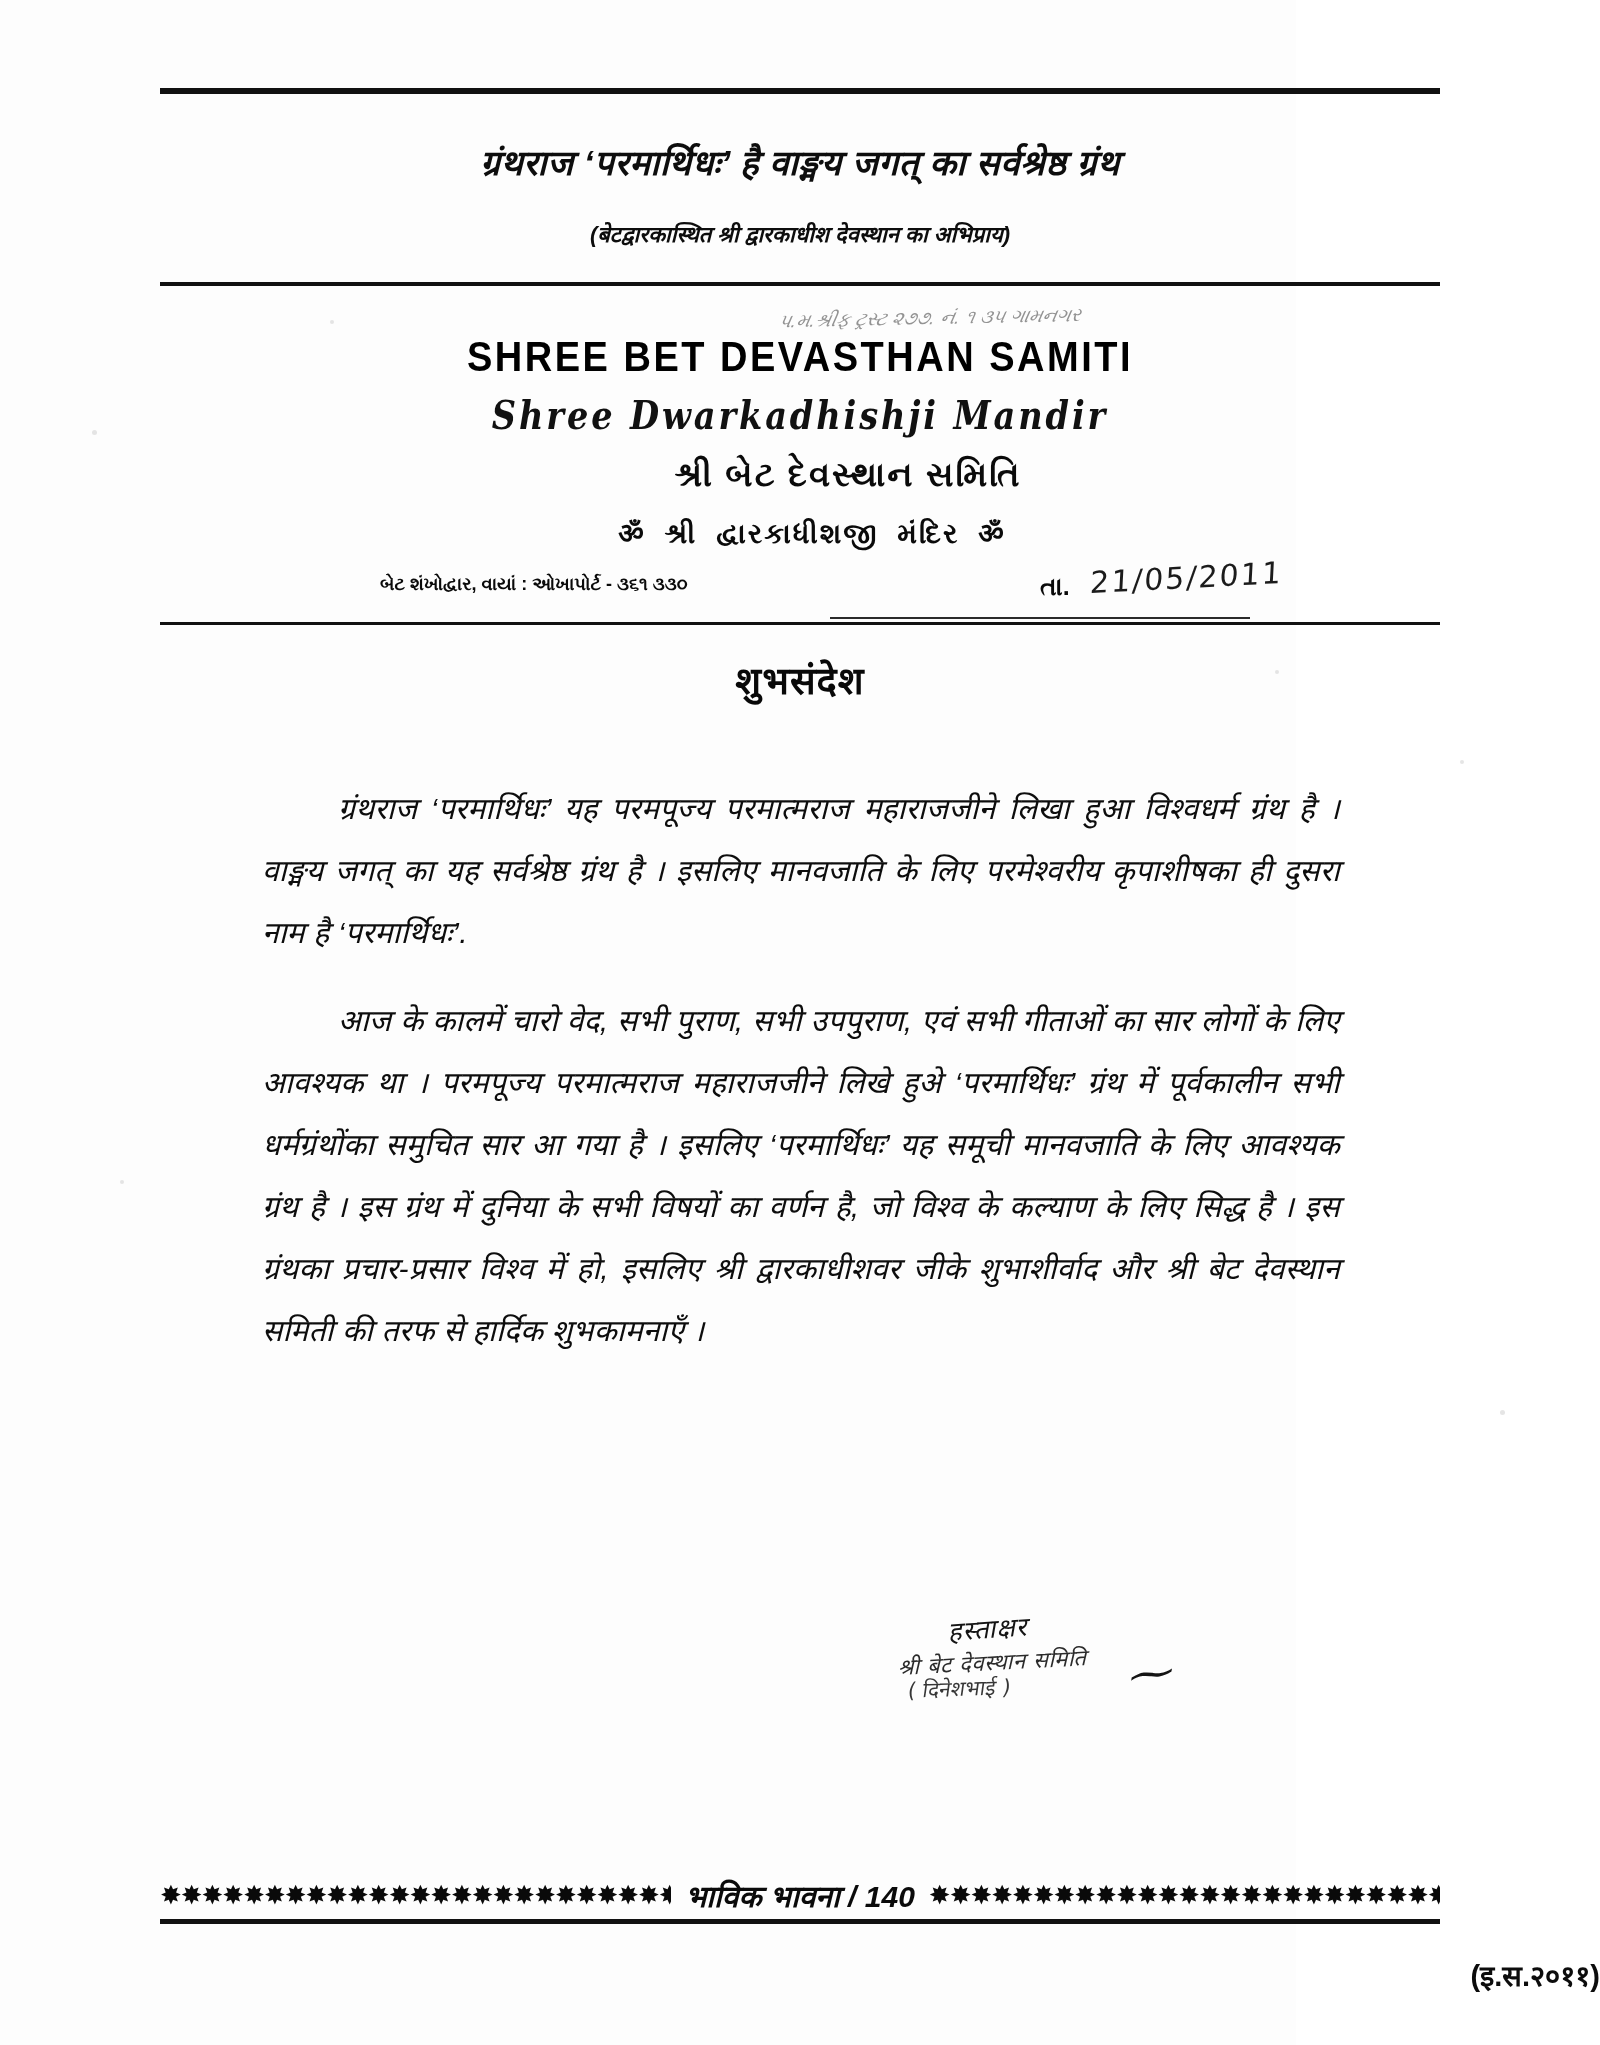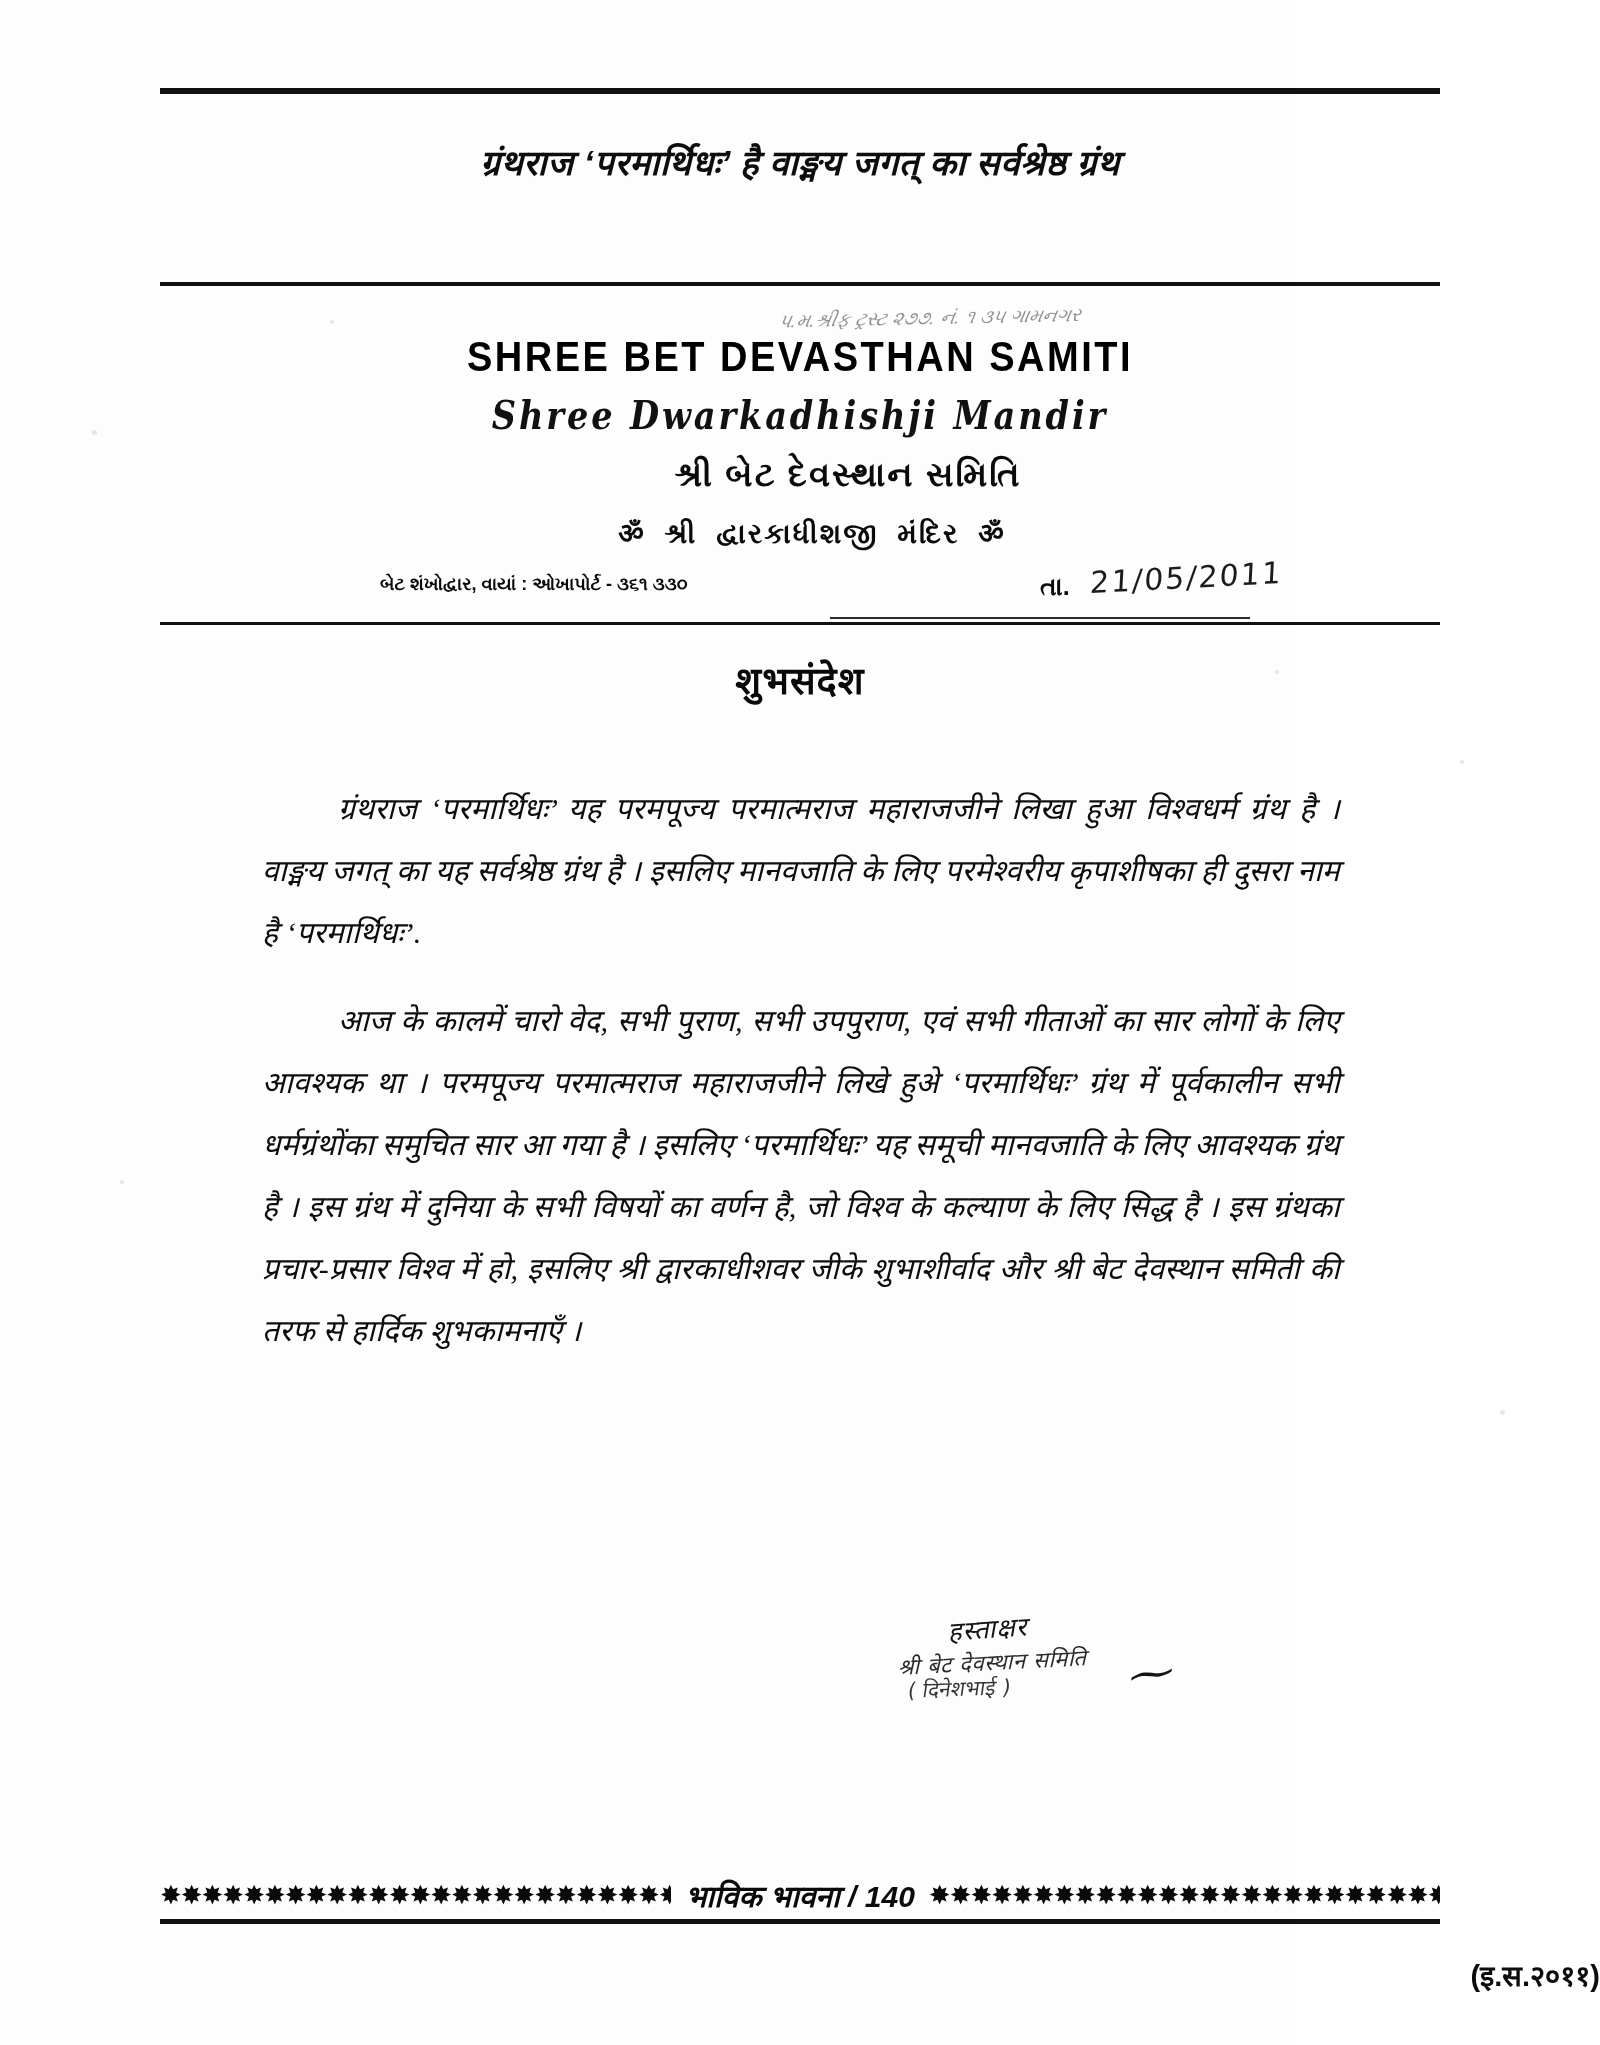--- a/index.html
+++ b/index.html
@@ -197,21 +197,21 @@
     letter-spacing: 1px;
   }
 
   .body-wrap {
     position: absolute;
     left: 262px;
     top: 778px;
     width: 1090px;
   }
   .para {
-    font-family: Liberation Serif, serif;
+    font-family: Liberation Sans, sans-serif;
     font-size: 30px;
     line-height: 62px;
     text-align: justify;
     text-justify: inter-word;
     text-indent: 76px;
     color: #0d0d0d;
     margin: 0 12px 26px 0;
     font-style: italic;
     letter-spacing: .2px;
   }
@@ -320,20 +320,21 @@
   <div class="speckle" style="left:120px;top:1180px;width:4px;height:4px;"></div>
   <div class="speckle" style="left:1460px;top:760px;width:4px;height:4px;"></div>
   <div class="speckle" style="left:1500px;top:1410px;width:5px;height:5px;"></div>
   <div class="speckle" style="left:330px;top:320px;width:4px;height:4px;"></div>
   <div class="speckle" style="left:1275px;top:670px;width:4px;height:4px;"></div>
 
   <div class="rule-top"></div>
 
   <div class="doc-title">ग्रंथराज ‘परमार्थिधः’ है वाङ्मय जगत् का सर्वश्रेष्ठ ग्रंथ</div>
 
+  <div class="doc-subtitle">(बेटद्वारकास्थित श्री द्वारकाधीश देवस्थान का अभिप्राय)</div>
 
   <div class="rule-head-bottom"></div>
 
   <div class="lh-reg">પ.મ.શ્રીફ ટ્રસ્ટ ૨૭૭. નં. ૧ ૩૫ ગામનગર</div>
 
   <div class="lh-english">SHREE BET DEVASTHAN SAMITI</div>
 
   <div class="lh-gothic">Shree Dwarkadhishji Mandir</div>
 
   <div class="lh-guj1">શ્રી બેટ દેવસ્થાન સમિતિ</div>

